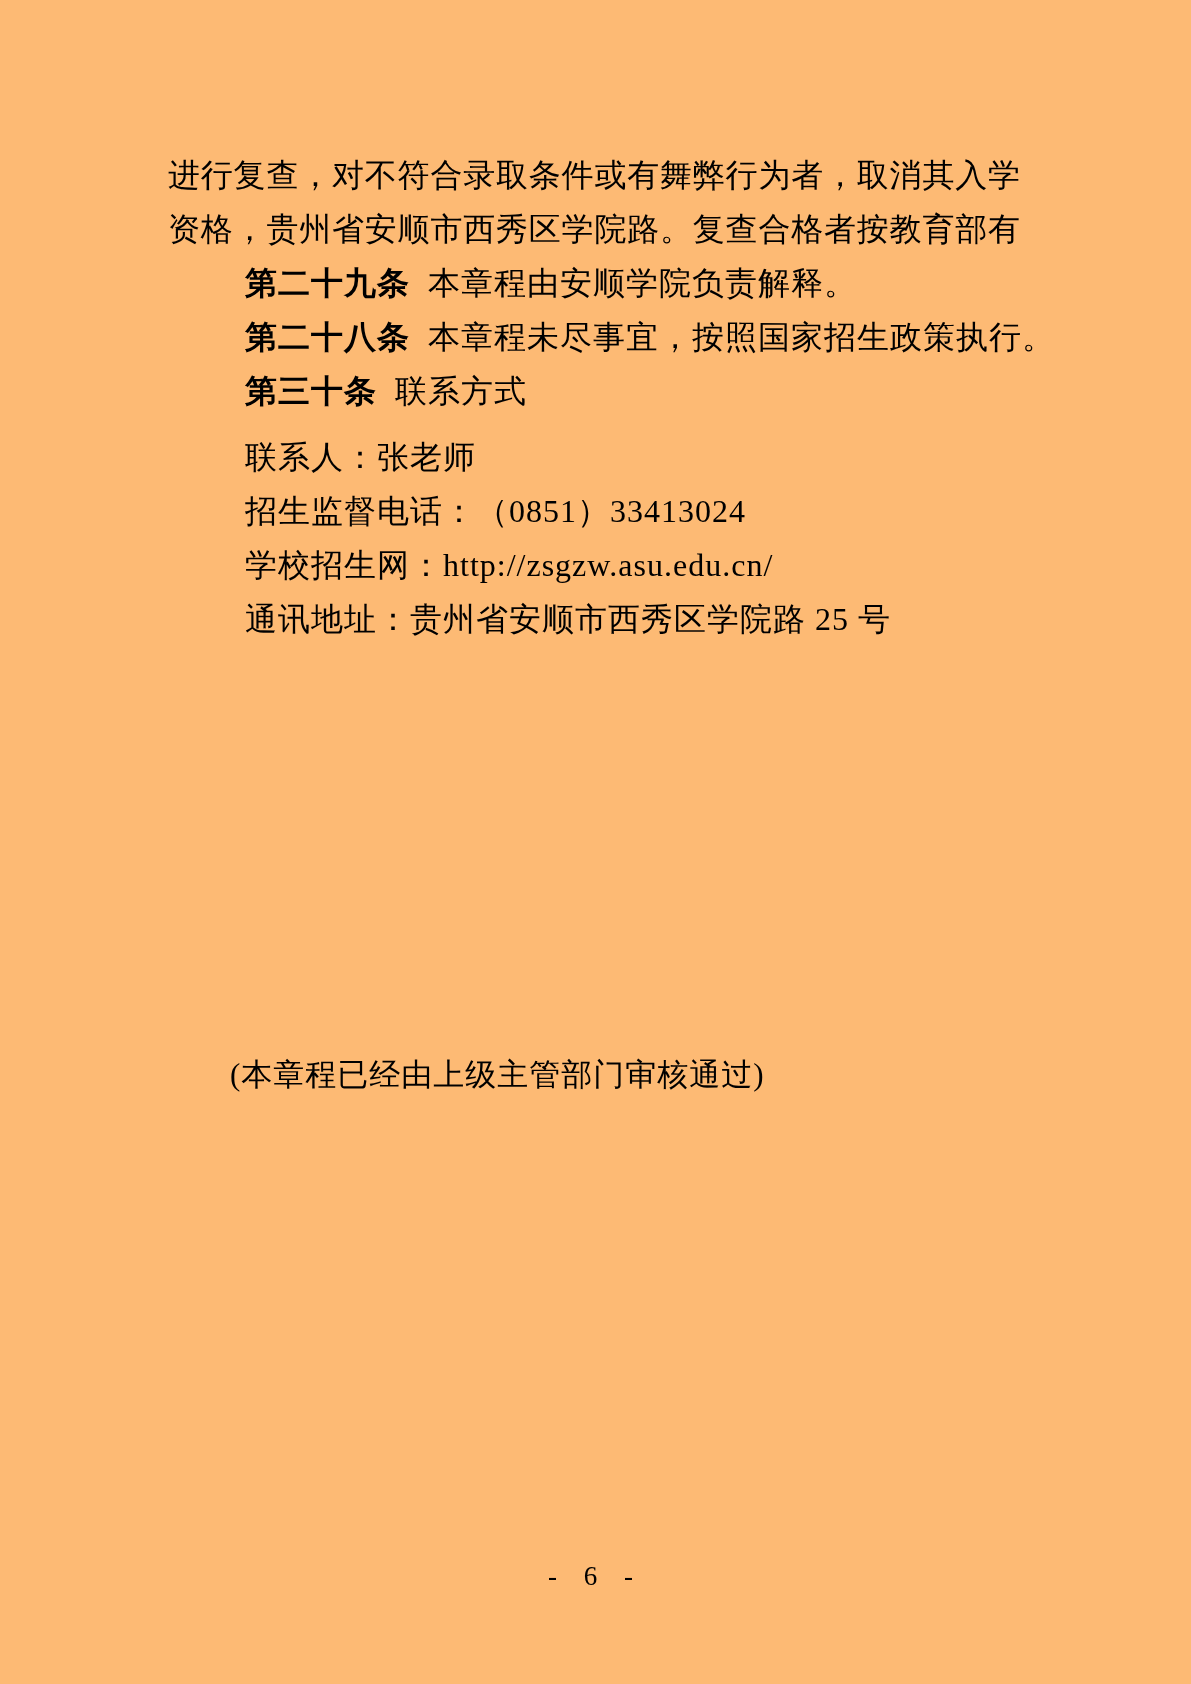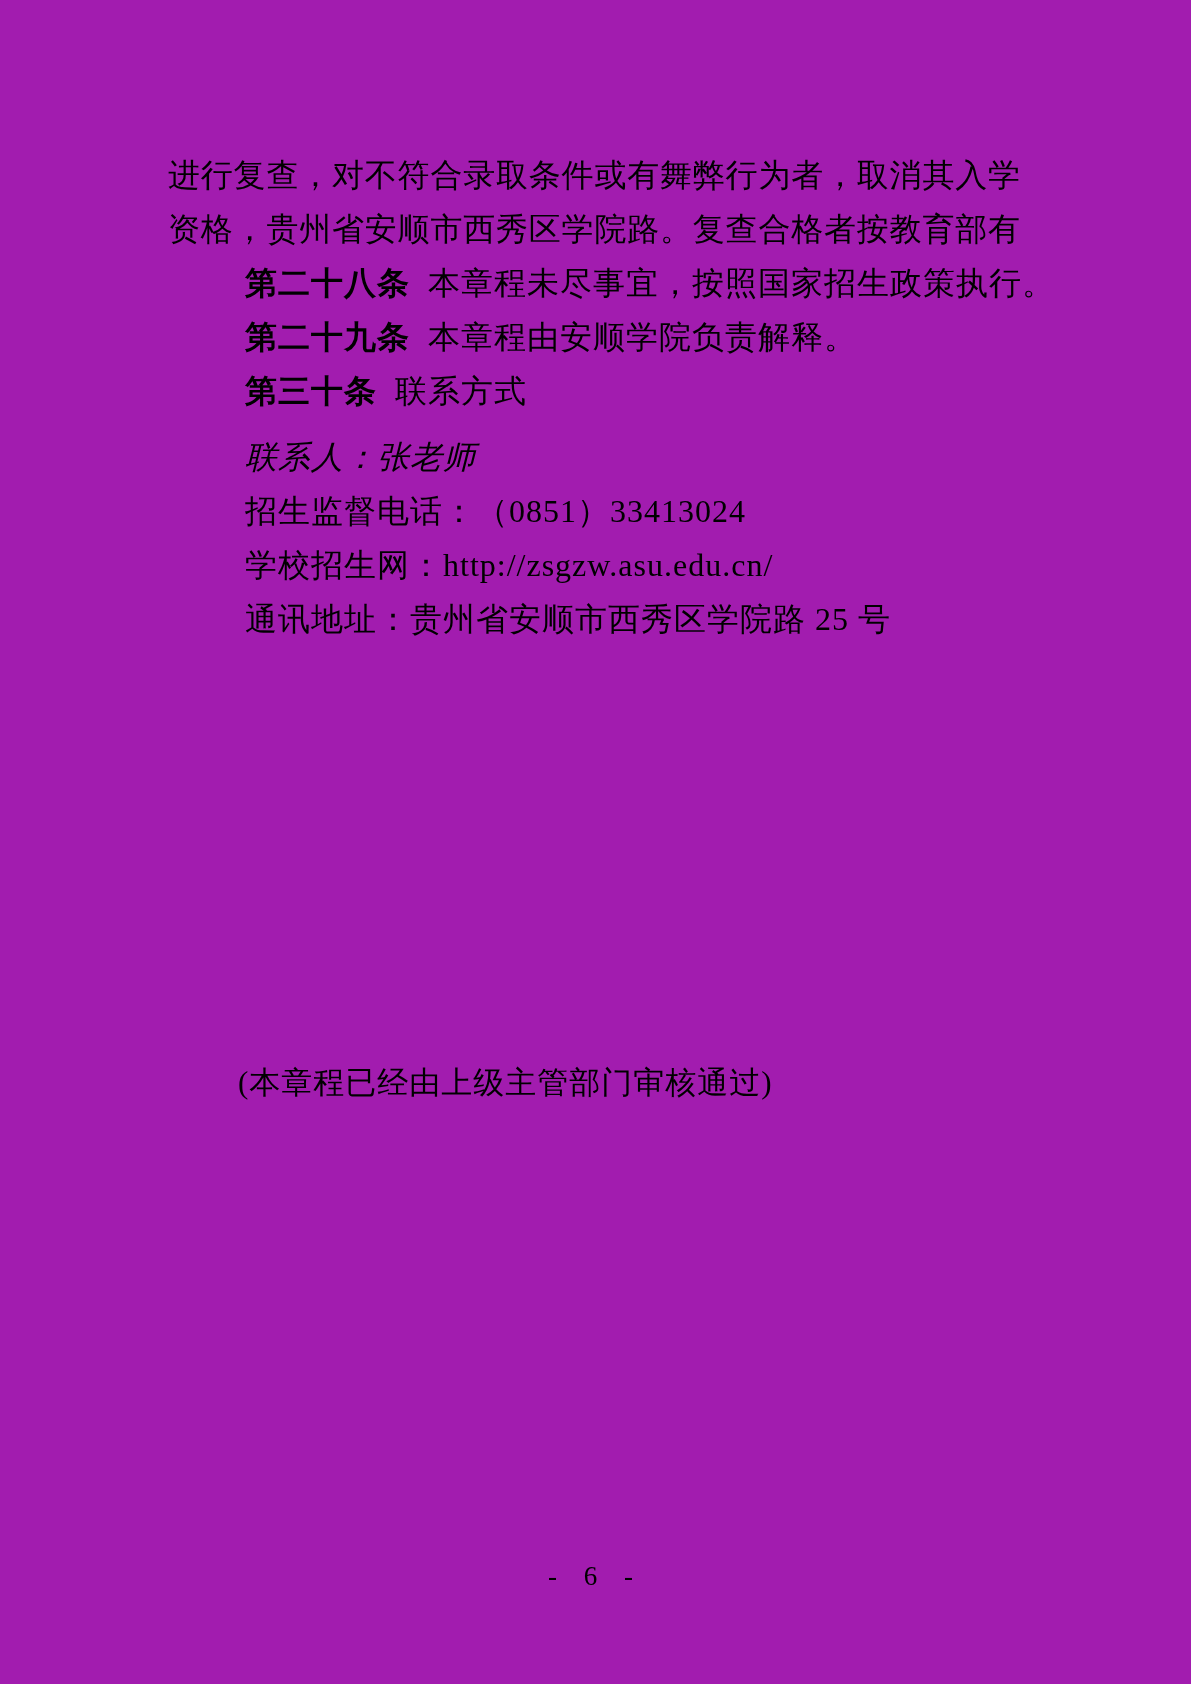--- a/index.html
+++ b/index.html
@@ -4,21 +4,21 @@
 <style>
   html, body {
     margin: 0;
     padding: 0;
     background: #ffffff;
   }
   .page {
     position: relative;
     width: 1191px;
     height: 1684px;
-    background: #a21caf;
+    background: #fdba74;
     color: #000000;
     font-family: "Liberation Serif", "DejaVu Serif", serif;
     overflow: hidden;
   }
   .body-block {
     position: absolute;
     left: 168px;
     top: 148px;
     width: 852px;
   }
@@ -35,31 +35,30 @@
     text-align: justify;
     text-align-last: justify;
     height: 54px;
     overflow: hidden;
   }
   .indent {
     text-indent: 77px;
   }
   .extra-top {
     margin-top: 12px;
-    font-style: italic;
   }
   .term {
     font-weight: 700;
     margin-right: 18px;
   }
   .approval {
     position: absolute;
     left: 222px;
     top: 1040px;
-    margin: 16px;
+    margin: 8px;
     font-size: 31px;
     line-height: 54px;
     white-space: nowrap;
     letter-spacing: 1px;
   }
   .page-number {
     position: absolute;
     left: 0;
     top: 1556px;
     width: 100%;
@@ -72,23 +71,23 @@
 </head>
 <body>
 
 <div class="page">
 
   <div class="body-block">
 
     <p class="line justify-line">进行复查，对不符合录取条件或有舞弊行为者，取消其入学</p>
     <p class="line justify-line">资格，贵州省安顺市西秀区学院路。复查合格者按教育部有</p>
 
+    <p class="line indent"><span class="term">第二十九条</span><span>本章程由安顺学院负责解释。</span></p>
+
     <p class="line indent"><span class="term">第二十八条</span><span>本章程未尽事宜，按照国家招生政策执行。</span></p>
-
-    <p class="line indent"><span class="term">第二十九条</span><span>本章程由安顺学院负责解释。</span></p>
 
     <p class="line indent"><span class="term">第三十条</span><span>联系方式</span></p>
 
     <p class="line indent extra-top">联系人：张老师</p>
     <p class="line indent">招生监督电话：（0851）33413024</p>
     <p class="line indent">学校招生网：http://zsgzw.asu.edu.cn/</p>
     <p class="line indent">通讯地址：贵州省安顺市西秀区学院路 25 号</p>
 
   </div>
 

